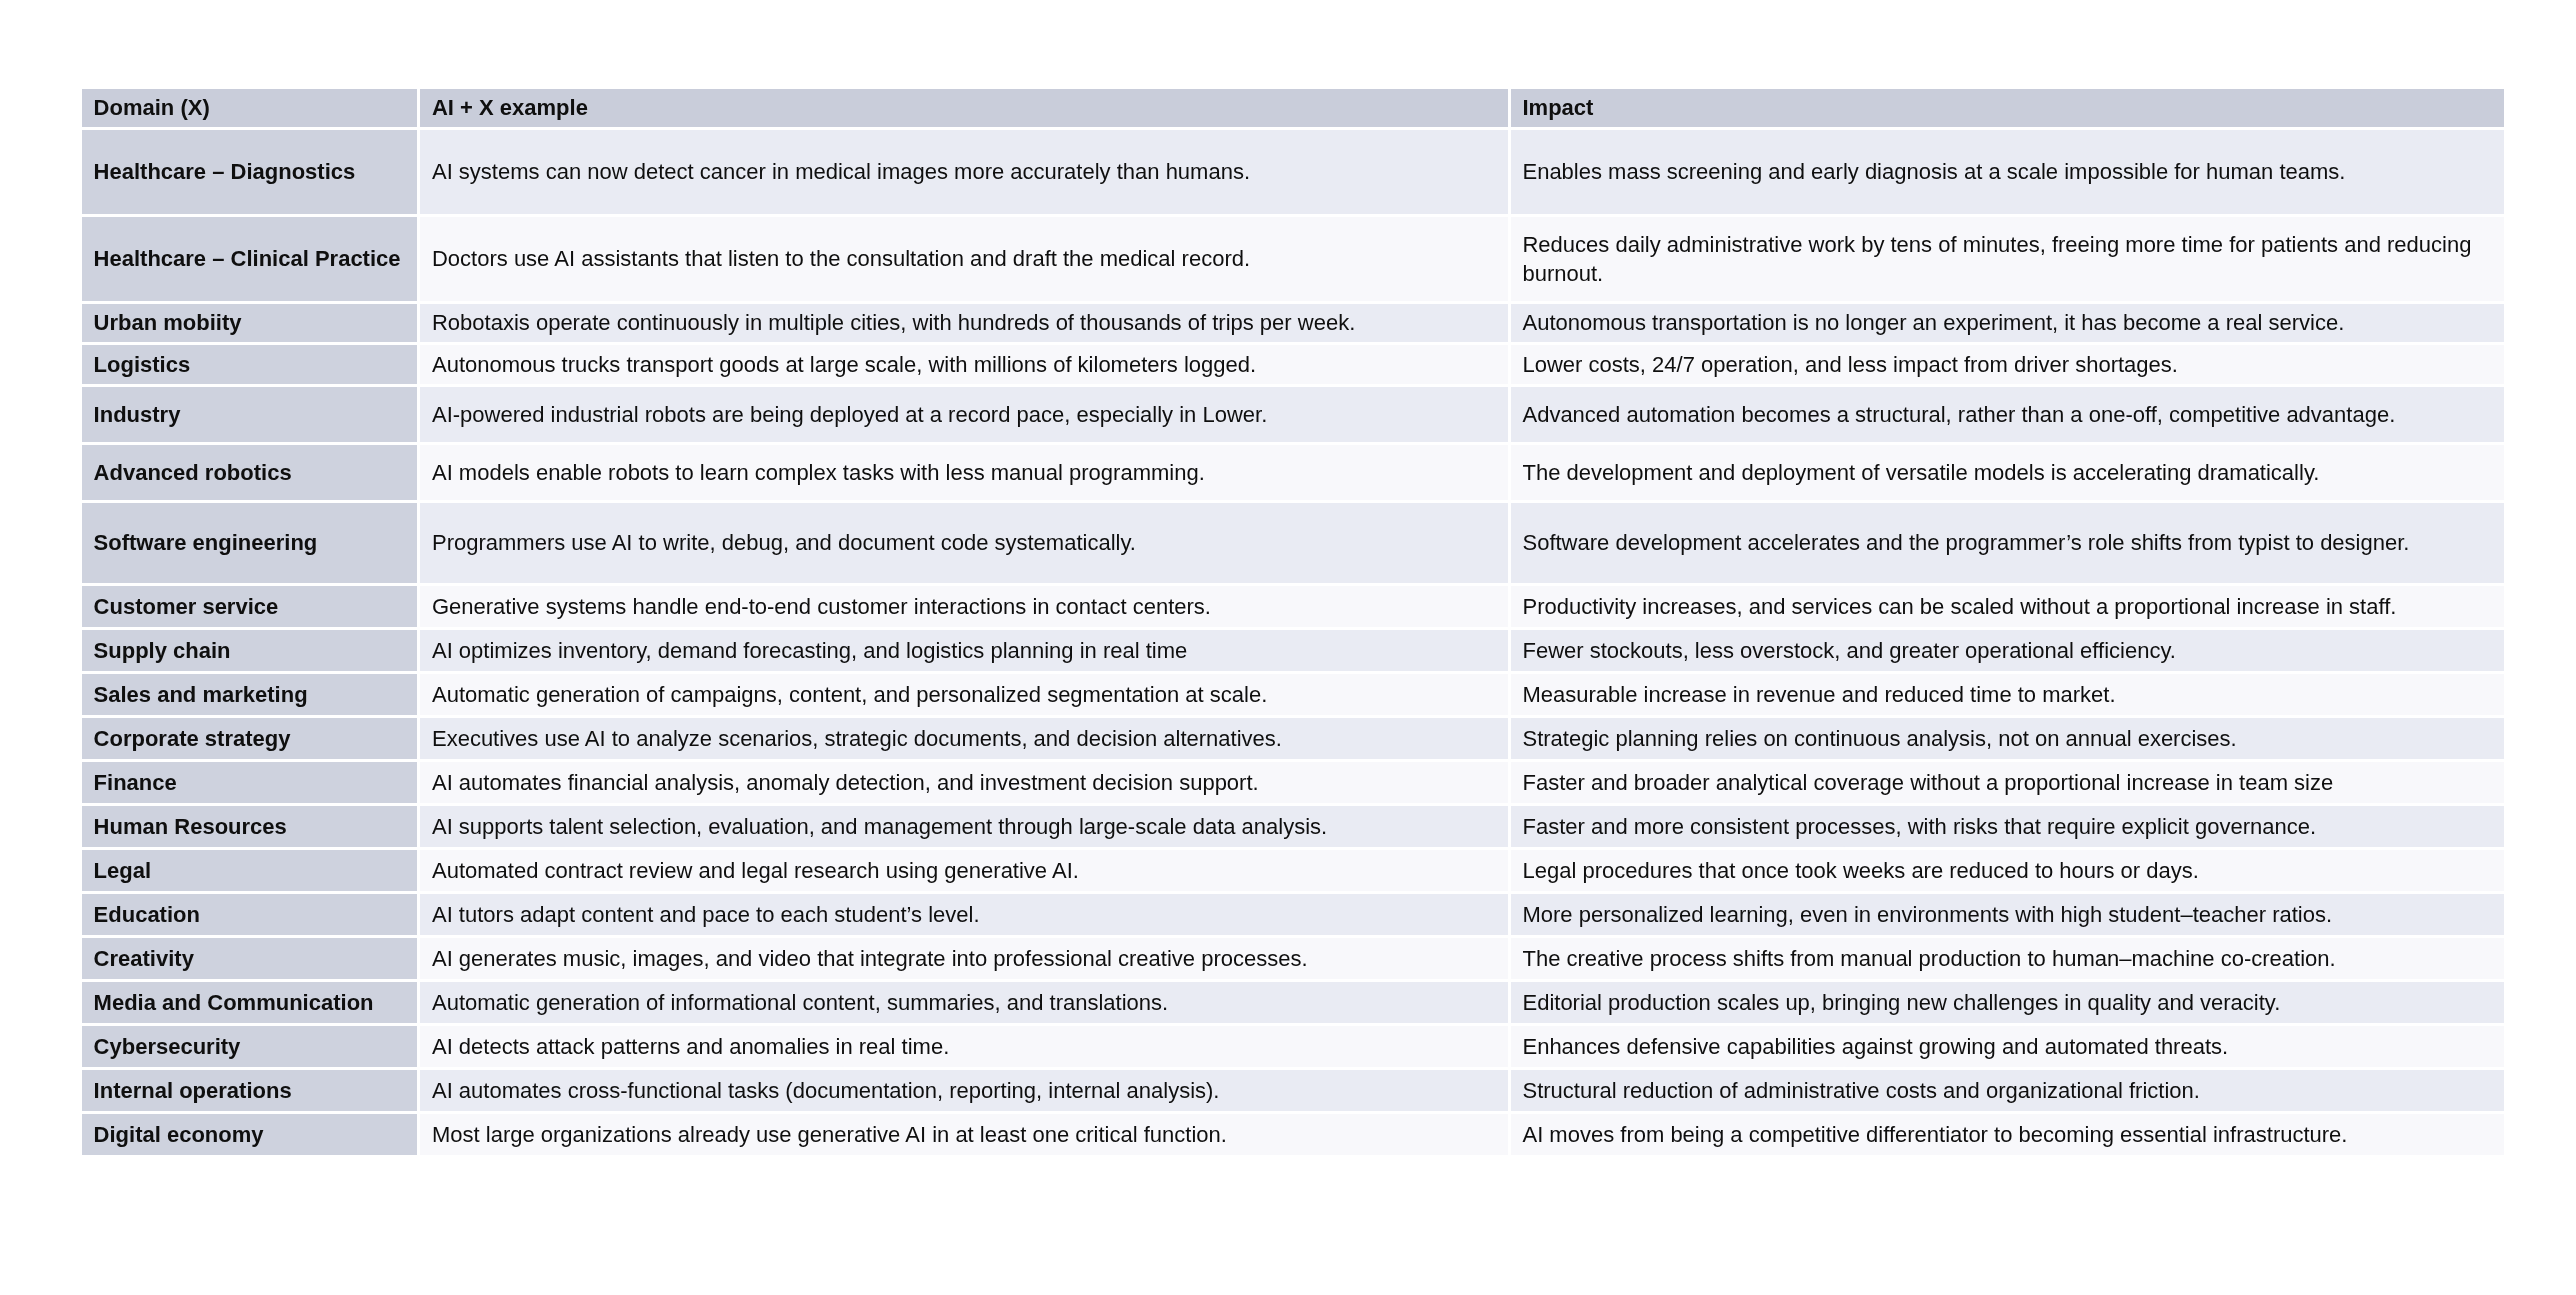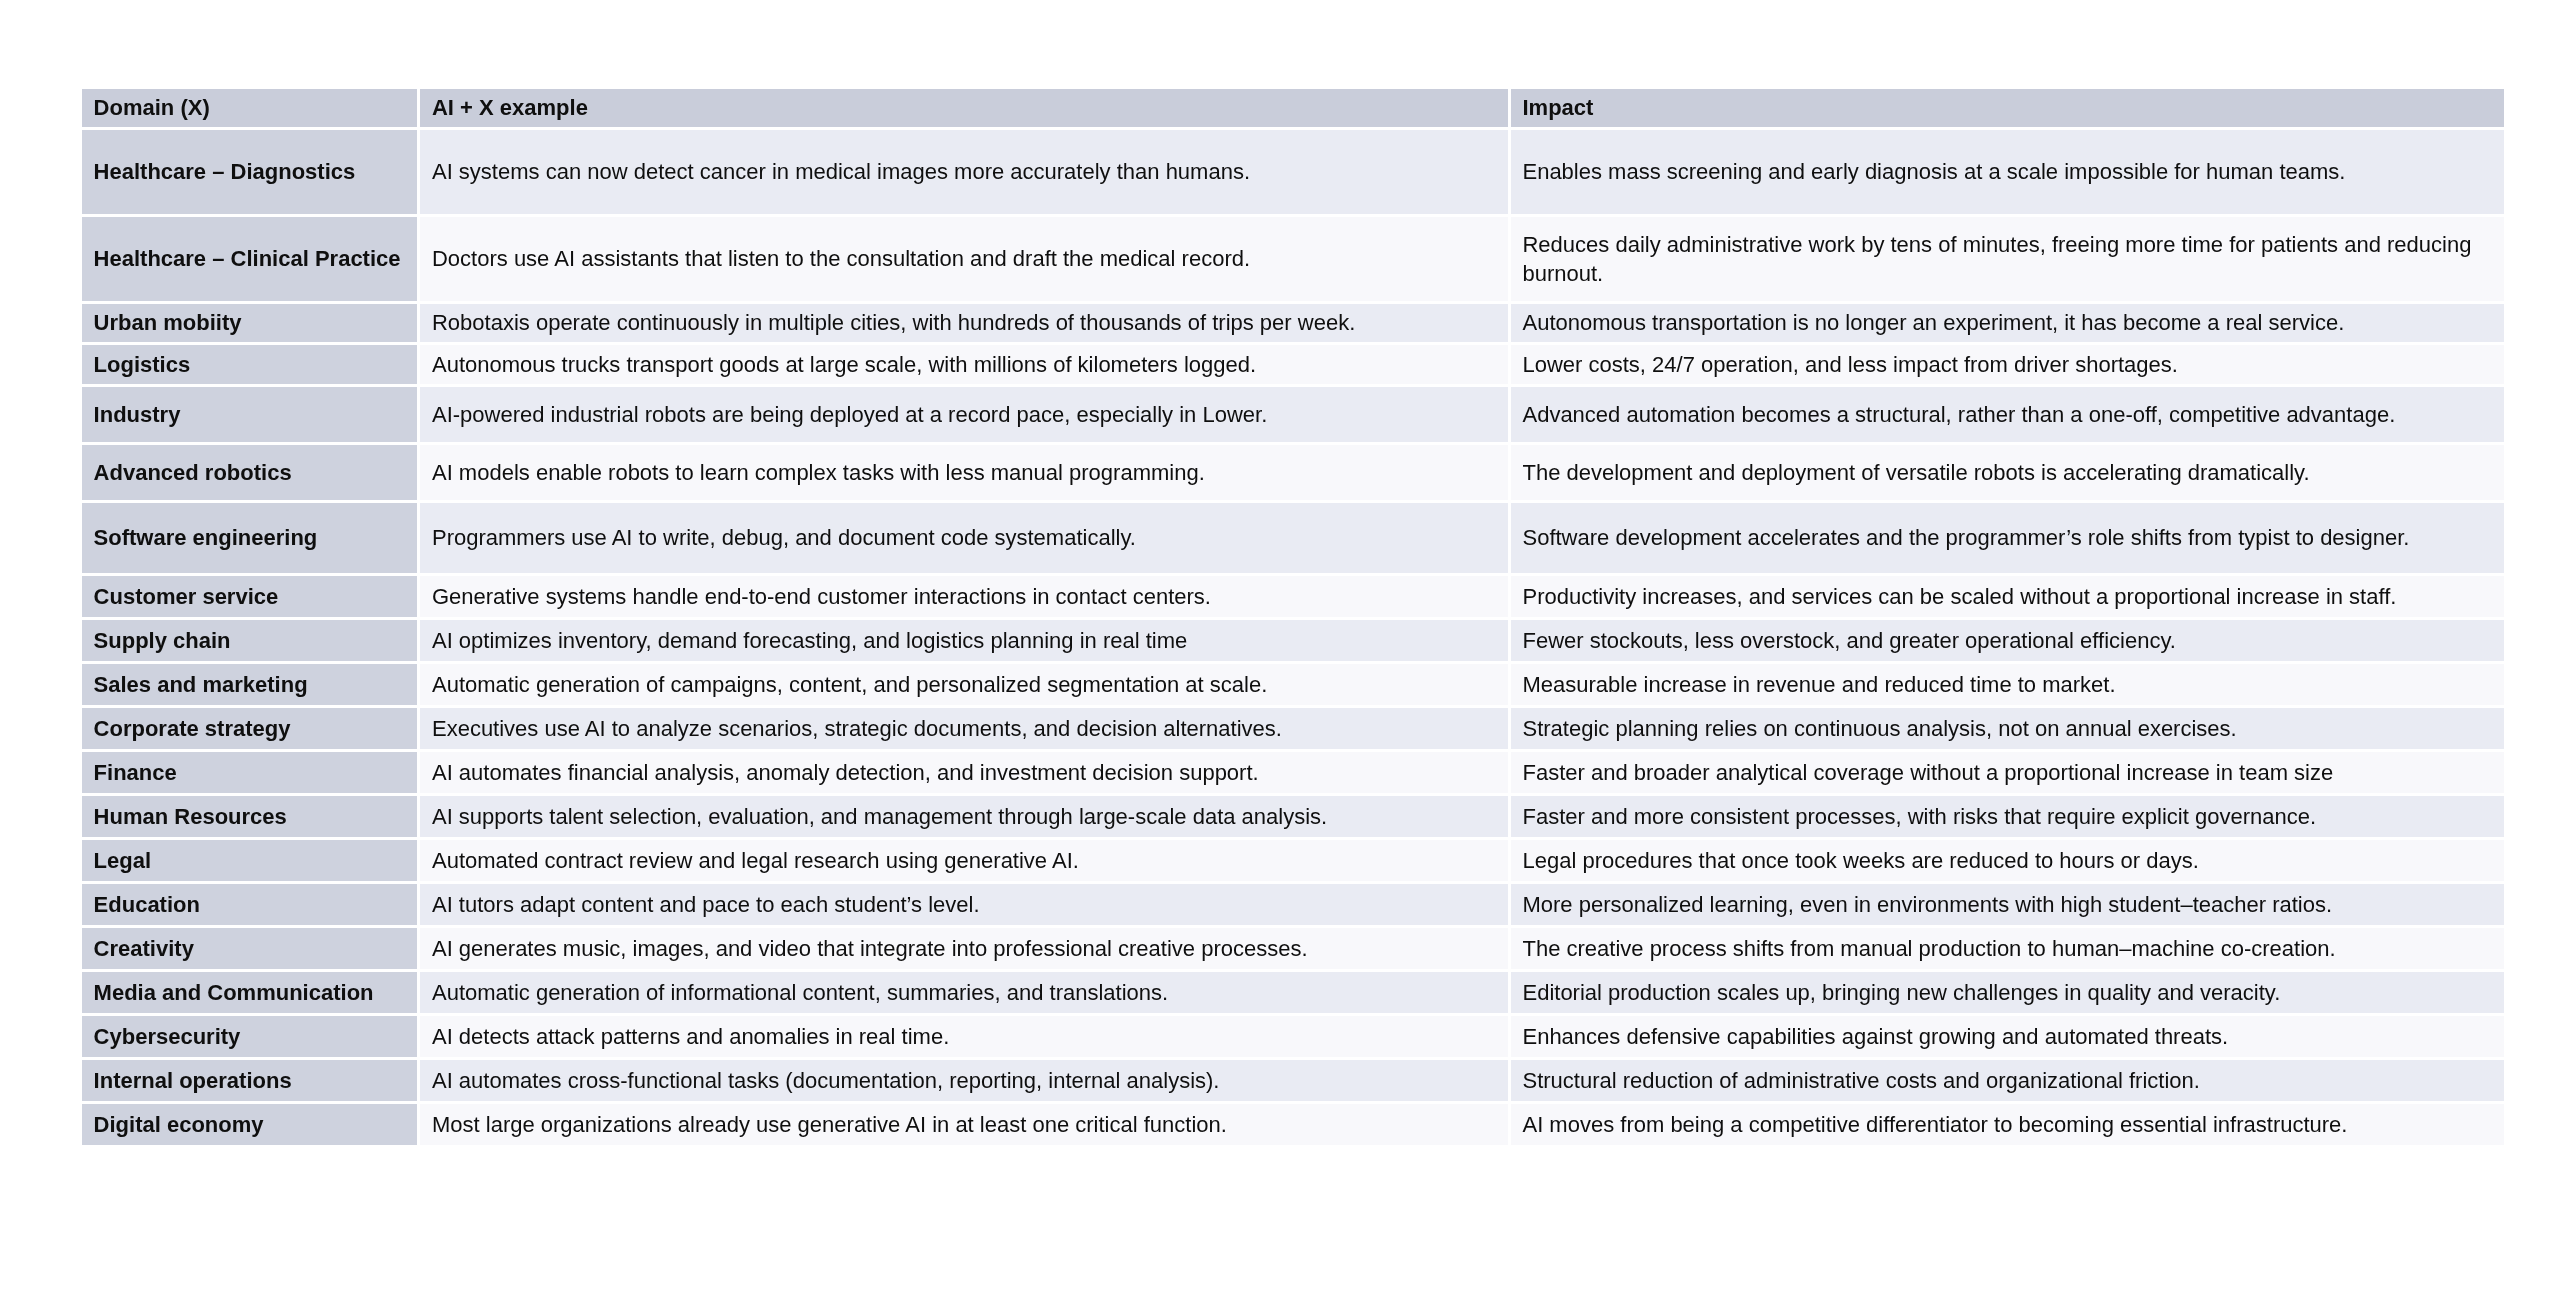--- a/index.html
+++ b/index.html
@@ -62,21 +62,21 @@
     font-weight: normal;
   }
   tbody tr:nth-child(odd)  td.body-cell { background: var(--row-alt-bg); }
   tbody tr:nth-child(even) td.body-cell { background: var(--row-bg); }
 
   
   tr.rh-xl  { height: 84px; }
   tr.rh-sm  { height: 35px; }
   tr.rh-sm2 { height: 39px; }
   tr.rh-md  { height: 55px; padding-left: 8px; }
-  tr.rh-lg  { height: 70px; }
+  tr.rh-lg  { height: 80px; }
   tr.rh-def { height: 41px; }
 </style>
 </head>
 <body>
 
 <div class="table-wrap">
   <table class="ai-table">
     <colgroup>
       <col class="c-domain">
       <col class="c-example">
@@ -111,21 +111,21 @@
         <td class="body-cell">Lower costs, 24/7 operation, and less impact from driver shortages.</td>
       </tr>
       <tr class="rh-md">
         <td class="domain-cell">Industry</td>
         <td class="body-cell">AI-powered industrial robots are being deployed at a record pace, especially in Lower.</td>
         <td class="body-cell">Advanced automation becomes a structural, rather than a one-off, competitive advantage.</td>
       </tr>
       <tr class="rh-md">
         <td class="domain-cell">Advanced robotics</td>
         <td class="body-cell">AI models enable robots to learn complex tasks with less manual programming.</td>
-        <td class="body-cell">The development and deployment of versatile robots is accelerating dramatically.</td>
+        <td class="body-cell">The development and deployment of versatile models is accelerating dramatically.</td>
       </tr>
       <tr class="rh-lg">
         <td class="domain-cell">Software engineering</td>
         <td class="body-cell">Programmers use AI to write, debug, and document code systematically.</td>
         <td class="body-cell">Software development accelerates and the programmer’s role shifts from typist to designer.</td>
       </tr>
       <tr class="rh-def">
         <td class="domain-cell">Customer service</td>
         <td class="body-cell">Generative systems handle end-to-end customer interactions in contact centers.</td>
         <td class="body-cell">Productivity increases, and services can be scaled without a proportional increase in staff.</td>

